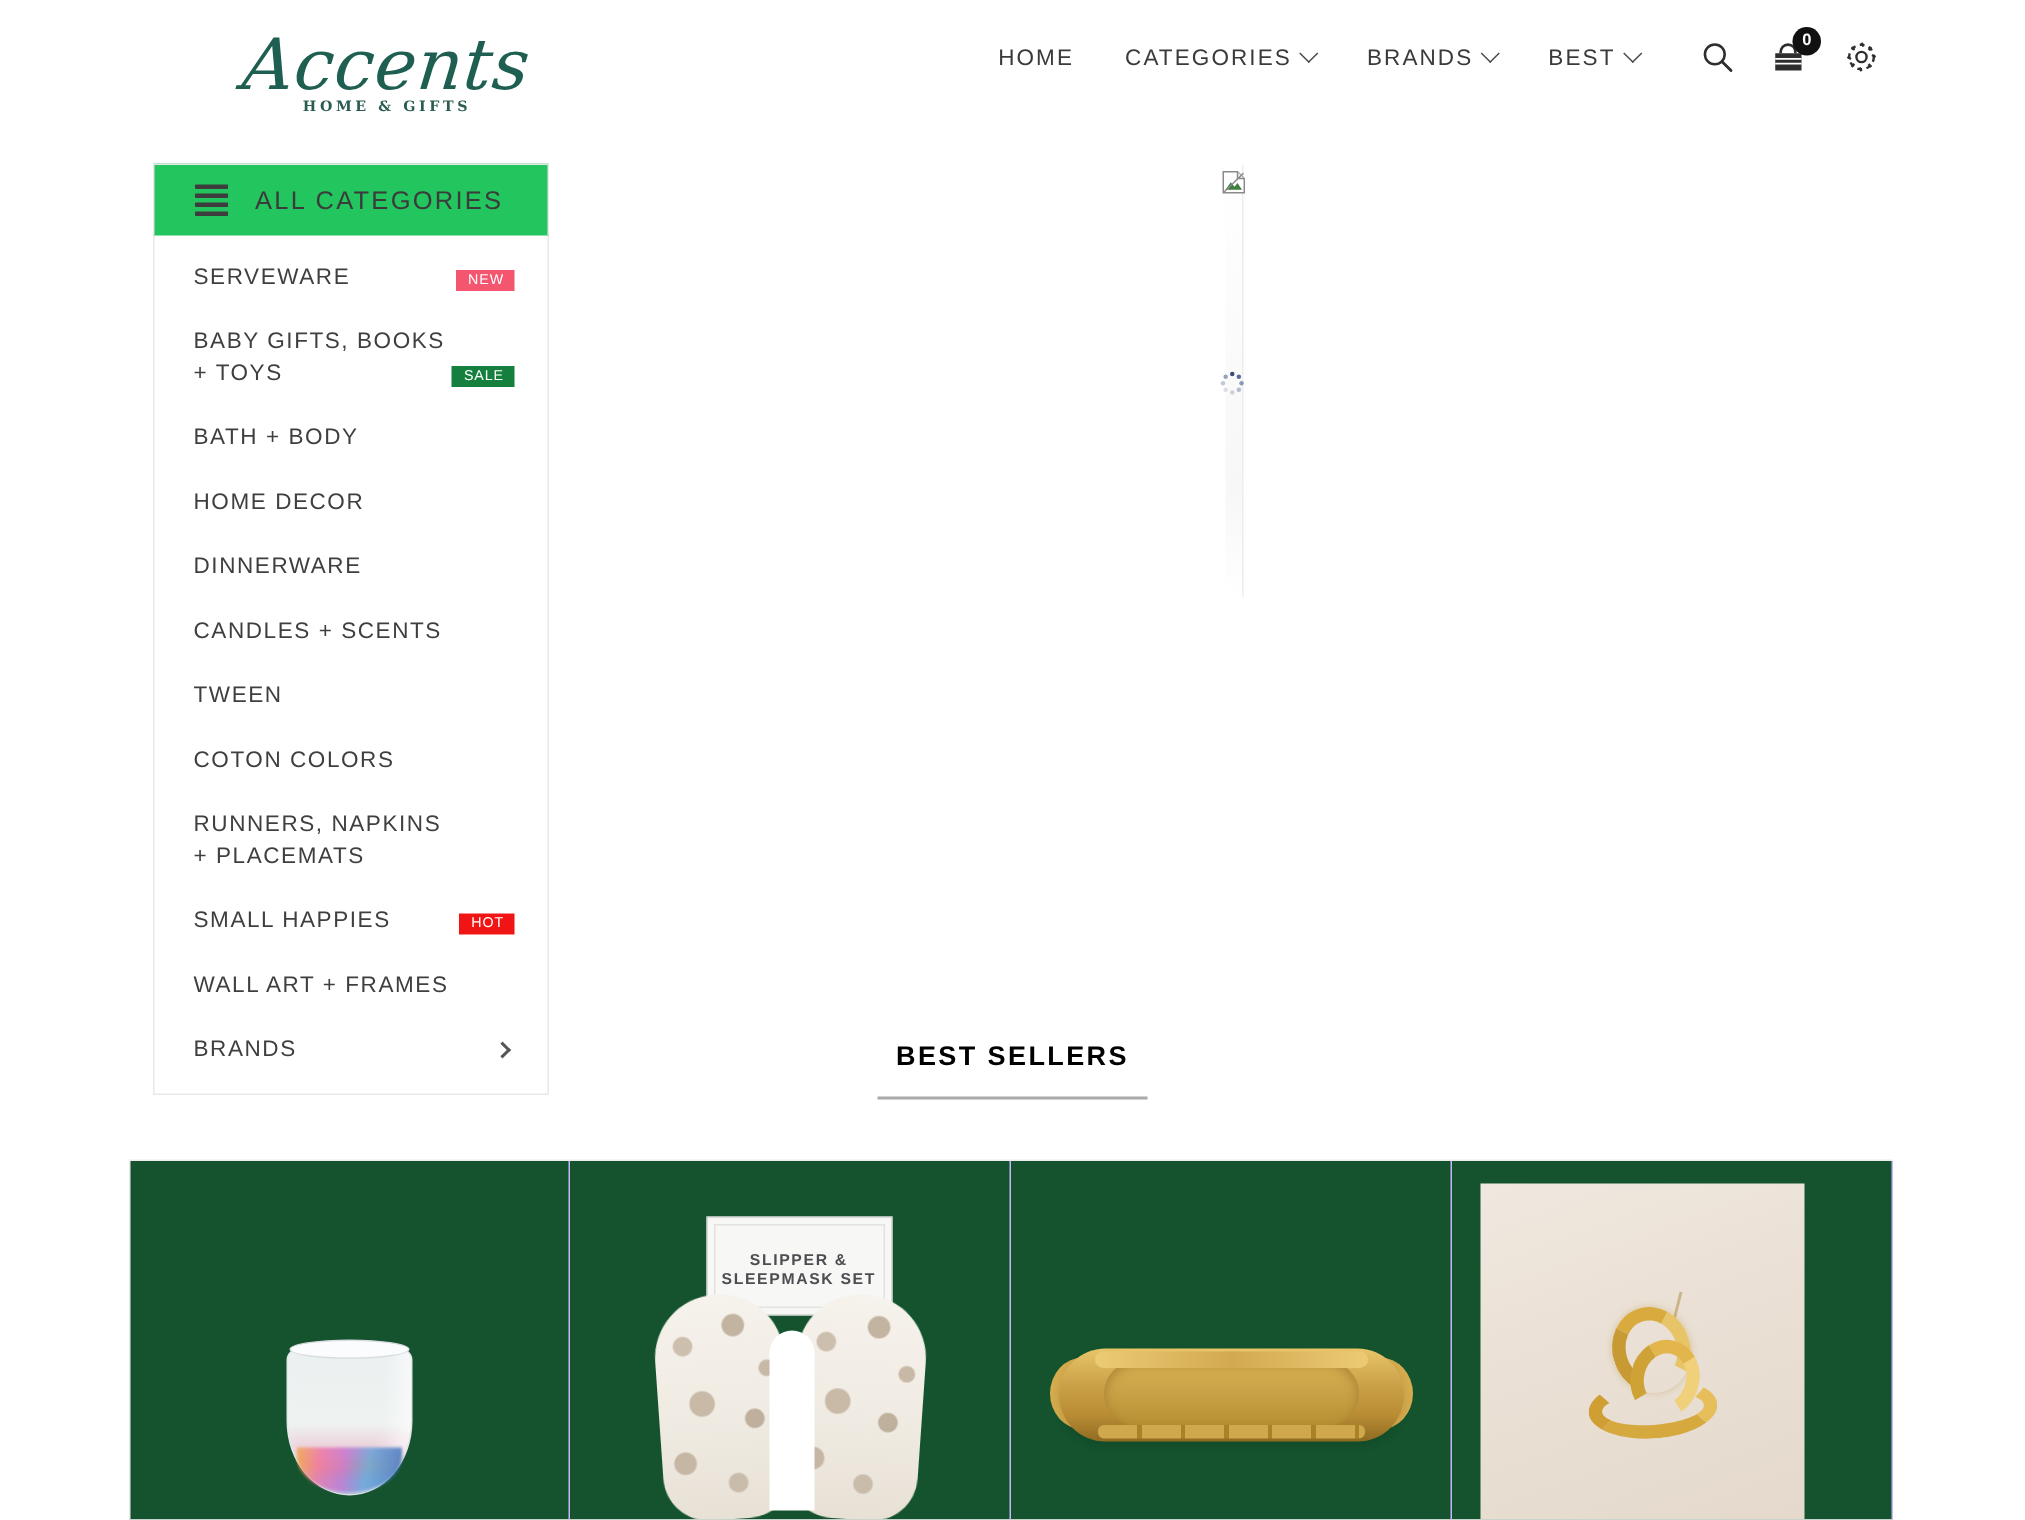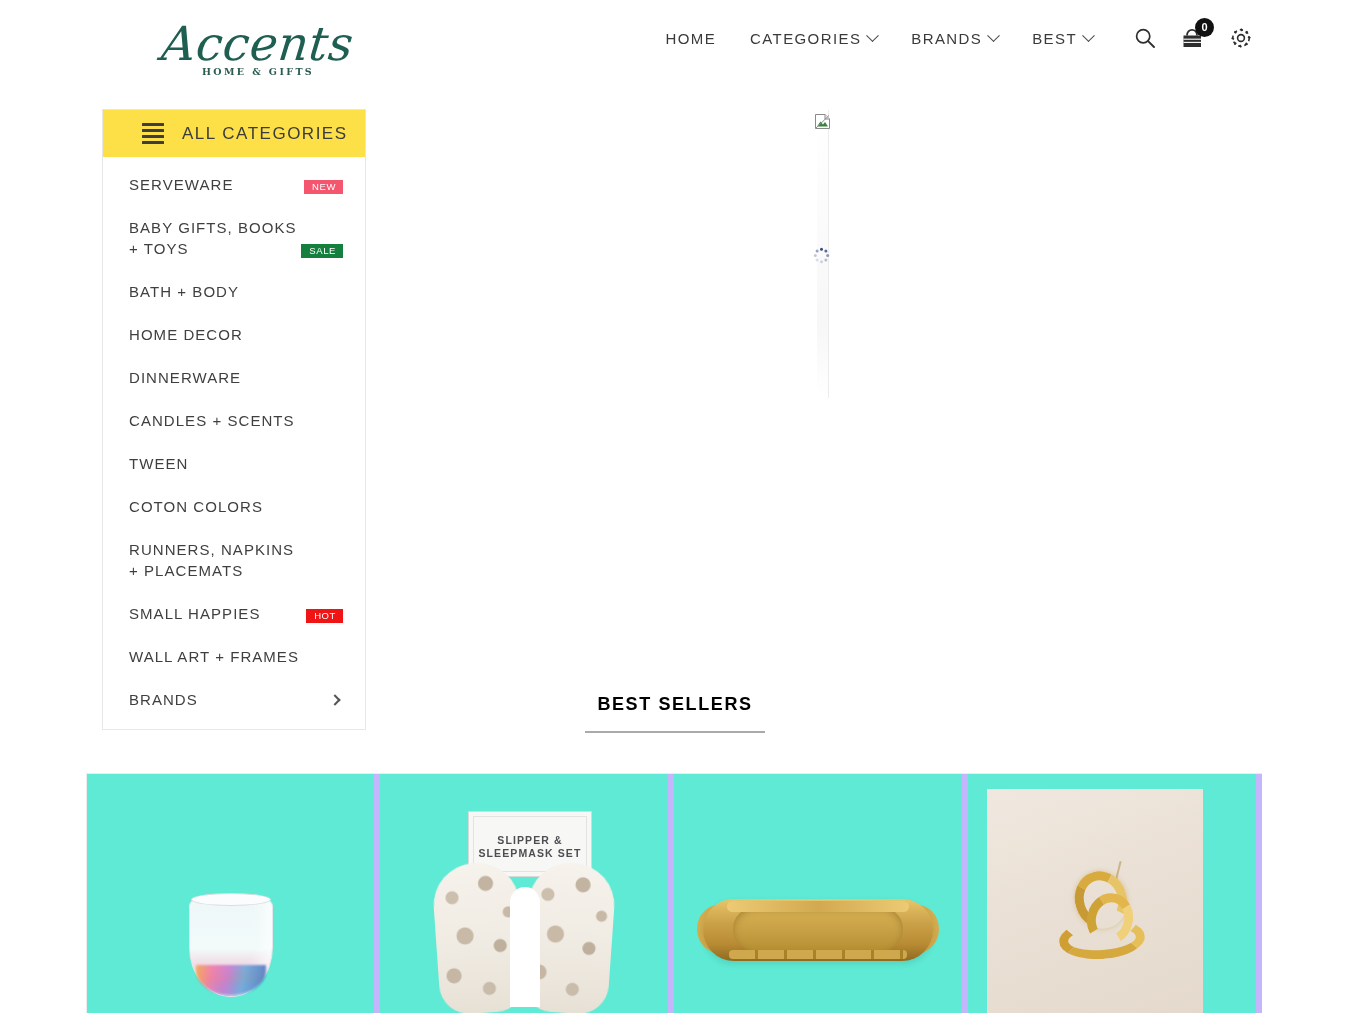--- a/index.html
+++ b/index.html
@@ -110,27 +110,27 @@
     position: absolute;
     left: 102px;
     top: 110px;
     width: 264px;
     background: #ffffff;
     border: 1px solid #e8e8e8;
     border-top: none;
   }
   .cat-head {
     height: 48px;
-    background: #fde047;
+    background: #22c55e;
     border: 1px solid #e6e6e6;
     border-bottom: none;
     margin: -1px -1px 0 -1px;
     display: flex;
     align-items: center;
-    padding-left: 39px;
+    padding-left: 27px;
     gap: 18px;
     cursor: pointer;
   }
   .hamburger { width: 22px; display:flex; flex-direction:column; gap:2.5px; }
   .hamburger span { display:block; height:3.5px; background:#3d3d3d; border-radius:0.5px; }
   .cat-head-label {
     font-size: 17px;
     letter-spacing: 1.5px;
     color: #3b3b3b;
   }
@@ -231,23 +231,23 @@
     left: 86px;
     top: 773px;
     width: 1176px;
     height: 240px;
     display: flex;
     border-top: 1px solid #ececec;
   }
   .product-cell {
     position: relative;
     flex: 1 1 25%;
-    border-right: 6px solid #c4b5fd;
+    border-right: 1px solid #c4b5fd;
     overflow: hidden;
-    background: #5eead4;
+    background: #14532d;
   }
   .product-cell:first-child { border-left: 1px solid #ececec; }
   .product-media {
     position: absolute;
     inset: 0;
     display: flex;
     align-items: flex-end;
     justify-content: center;
   }
 

